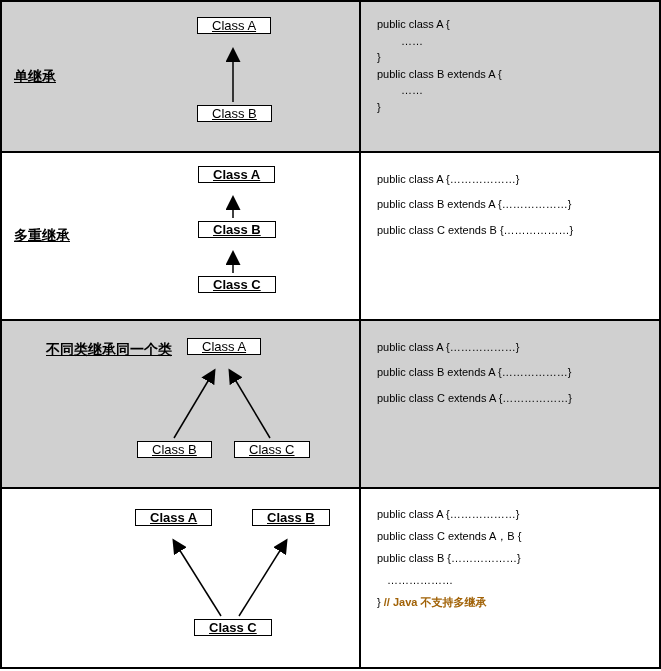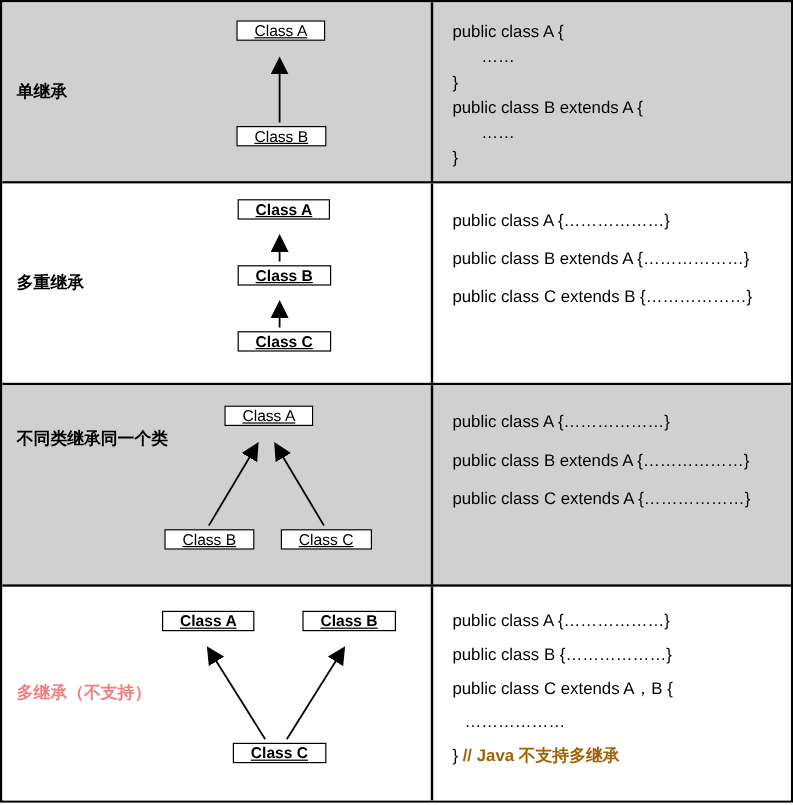--- a/index.html
+++ b/index.html
@@ -4,27 +4,27 @@
 <style>
 * { box-sizing: border-box; margin: 0; padding: 0; }
 body { font-family: Arial, "Microsoft YaHei", sans-serif; font-size: 13px; background: #fff; }
 .container { width: 661px; border: 2px solid #000; }
 .row { display: flex; border-bottom: 2px solid #000; }
 .row:last-child { border-bottom: none; }
 .row.gray { background: #d0d0d0; }
 .row.white { background: #fff; }
 .cell-left { width: 359px; border-right: 2px solid #000; position: relative; display: flex; align-items: center; }
 .cell-right { flex: 1; padding: 14px 16px; }
-.label { position: absolute; left: 12px; font-weight: bold; font-size: 14px; }
+.label { position: absolute; left: 12px; font-weight: bold; font-size: 14px; text-decoration: underline; }
 .label.red { color: #f08080; }
 .diagram { width: 100%; height: 100%; position: relative; }
 .classbox { position: absolute; border: 1.5px solid #000; background: #fff; padding: 0 14px; text-align: right; white-space: nowrap; text-decoration: underline; }
 .classbox.bold { font-weight: bold; }
 svg.arrows { position: absolute; top: 0; left: 0; width: 100%; height: 100%; pointer-events: none; }
-.code { font-size: 14px; line-height: 1.5; }
+.code { font-size: 11px; line-height: 1.5; }
 .code .indent { padding-left: 24px; }
 .code strong { font-weight: normal; }
 .code .red { color: #a16207; font-weight: bold; }
 .r1 { height: 151px; }
 .r2 { height: 168px; }
 .r3 { height: 168px; }
 .r4 { height: 178px; }
 </style>
 </head>
 <body>
@@ -81,21 +81,21 @@
       <div class="code" style="line-height:2.3;">
         <div>public class A {………………}</div>
         <div><span>public class B </span><strong>extends A</strong><span> {………………}</span></div>
         <div><span>public class C </span><strong>extends B</strong><span> {………………}</span></div>
       </div>
     </div>
   </div>
 
   <div class="row gray r3">
     <div class="cell-left">
-      <div class="label" style="top:36px;">不同类继承同一个类</div>
+      <div class="label" style="top:20px;margin-left:32px;">不同类继承同一个类</div>
       <div class="diagram">
         <div class="classbox" style="left:185px; top:17px;">Class A</div>
         <div class="classbox" style="left:135px; top:120px;">Class B</div>
         <div class="classbox" style="left:232px; top:120px;">Class C</div>
         <svg class="arrows">
           <defs>
               <marker id="ah3" markerWidth="10" markerHeight="10" refX="8" refY="5" orient="auto">
                 <path d="M0,0 L10,5 L0,10 Z" fill="#000"></path>
               </marker>
             </defs>
@@ -108,40 +108,39 @@
       <div class="code" style="line-height:2.3;">
         <div>public class A {………………}</div>
         <div><span>public class B </span><strong>extends A</strong><span> {………………}</span></div>
         <div><span>public class C </span><strong>extends A</strong><span> {………………}</span></div>
       </div>
     </div>
   </div>
 
   <div class="row white r4">
     <div class="cell-left">
-      <div class="label red">多继承（不支持）</div>
       <div class="diagram">
         <div class="classbox bold" style="left:133px; top:20px;">Class A</div>
         <div class="classbox bold" style="left:250px; top:20px;">Class B</div>
         <div class="classbox bold" style="left:192px; top:130px;">Class C</div>
         <svg class="arrows">
           <defs>
               <marker id="ah4" markerWidth="10" markerHeight="10" refX="8" refY="5" orient="auto">
                 <path d="M0,0 L10,5 L0,10 Z" fill="#000"></path>
               </marker>
             </defs>
           <line x1="219" y1="127" x2="172" y2="52" stroke="#000" stroke-width="1.5" marker-end="url(#ah4)"></line>
           <line x1="237" y1="127" x2="284" y2="52" stroke="#000" stroke-width="1.5" marker-end="url(#ah4)"></line>
         </svg>
       </div>
     </div>
     <div class="cell-right">
       <div class="code" style="line-height:2.0;">
         <div>public class A {………………}</div>
+        <div><span>public class C </span><strong>extends A，B {</strong></div>
         <div>public class B {………………}</div>
-        <div><span>public class C </span><strong>extends A，B {</strong></div>
         <div style="padding-left:10px;">………………</div>
         <div><span>} </span><span class="red">// Java 不支持多继承</span></div>
       </div>
     </div>
   </div>
 
 </div>
 
 </body></html>

